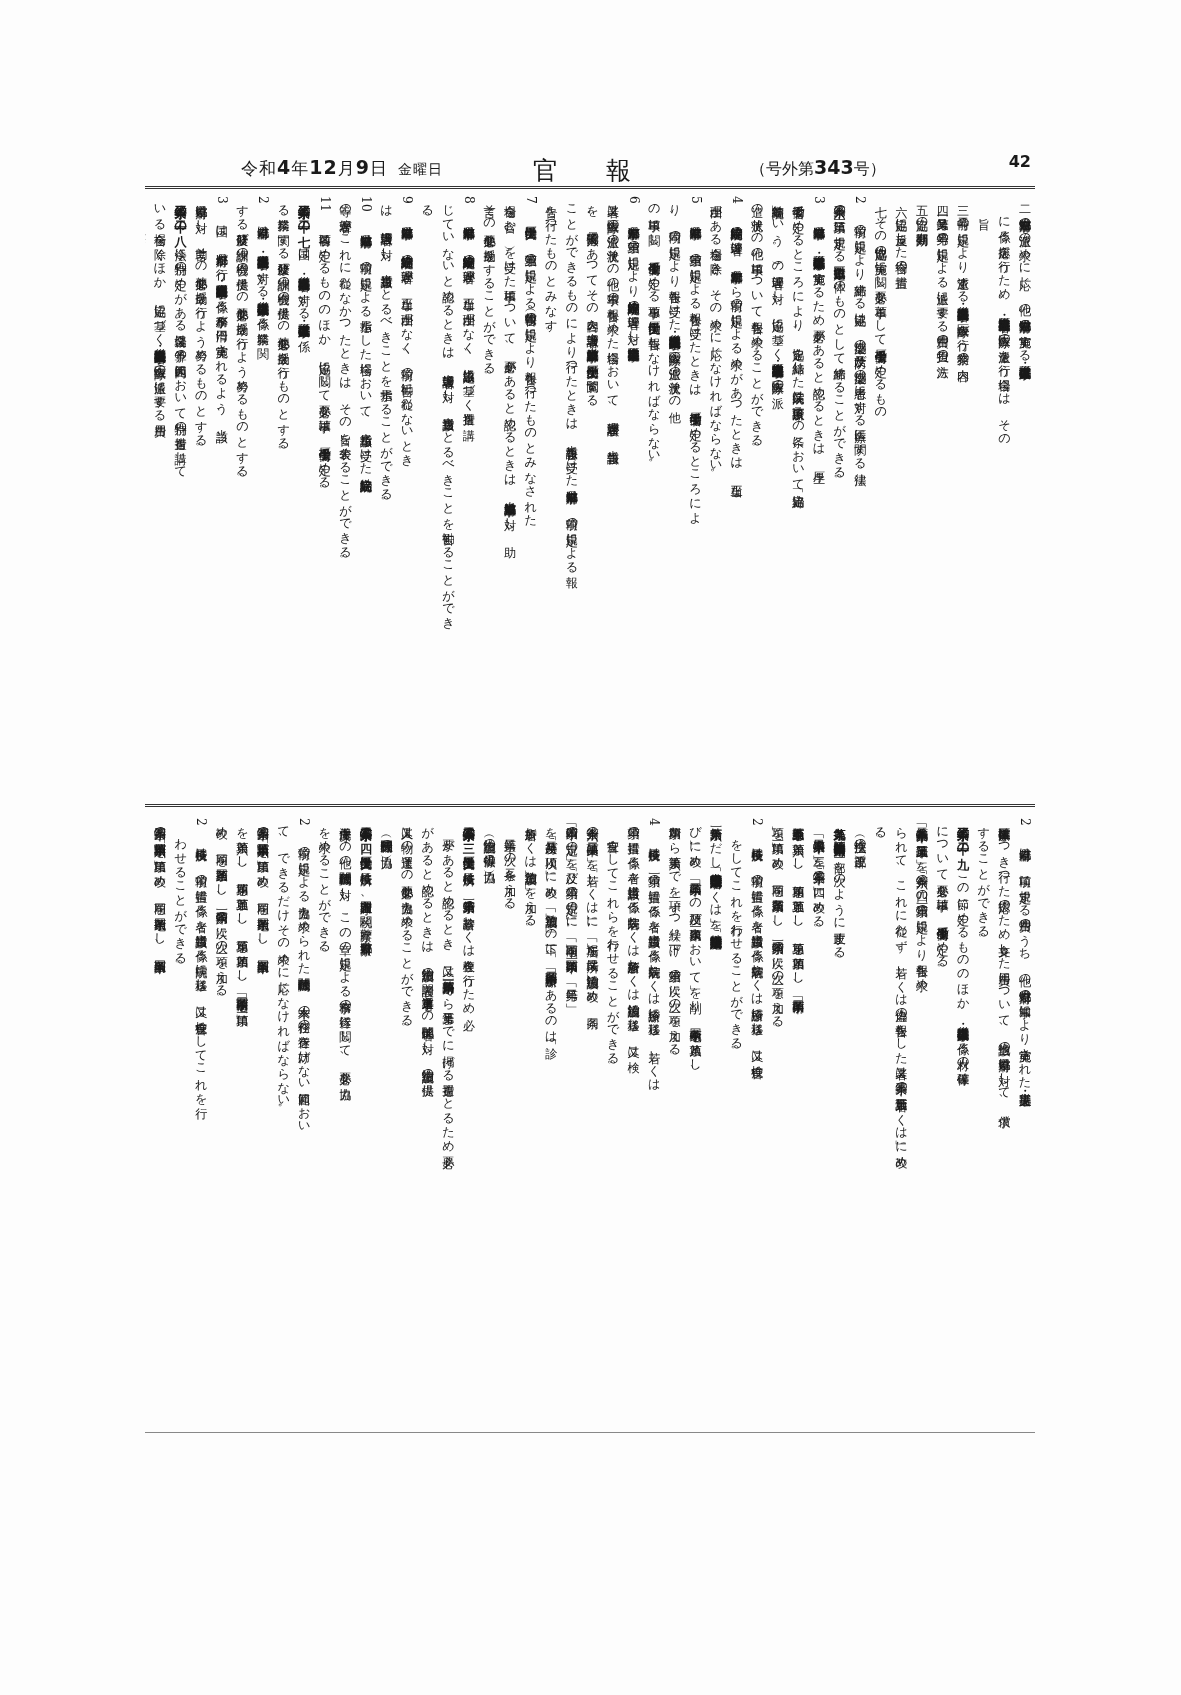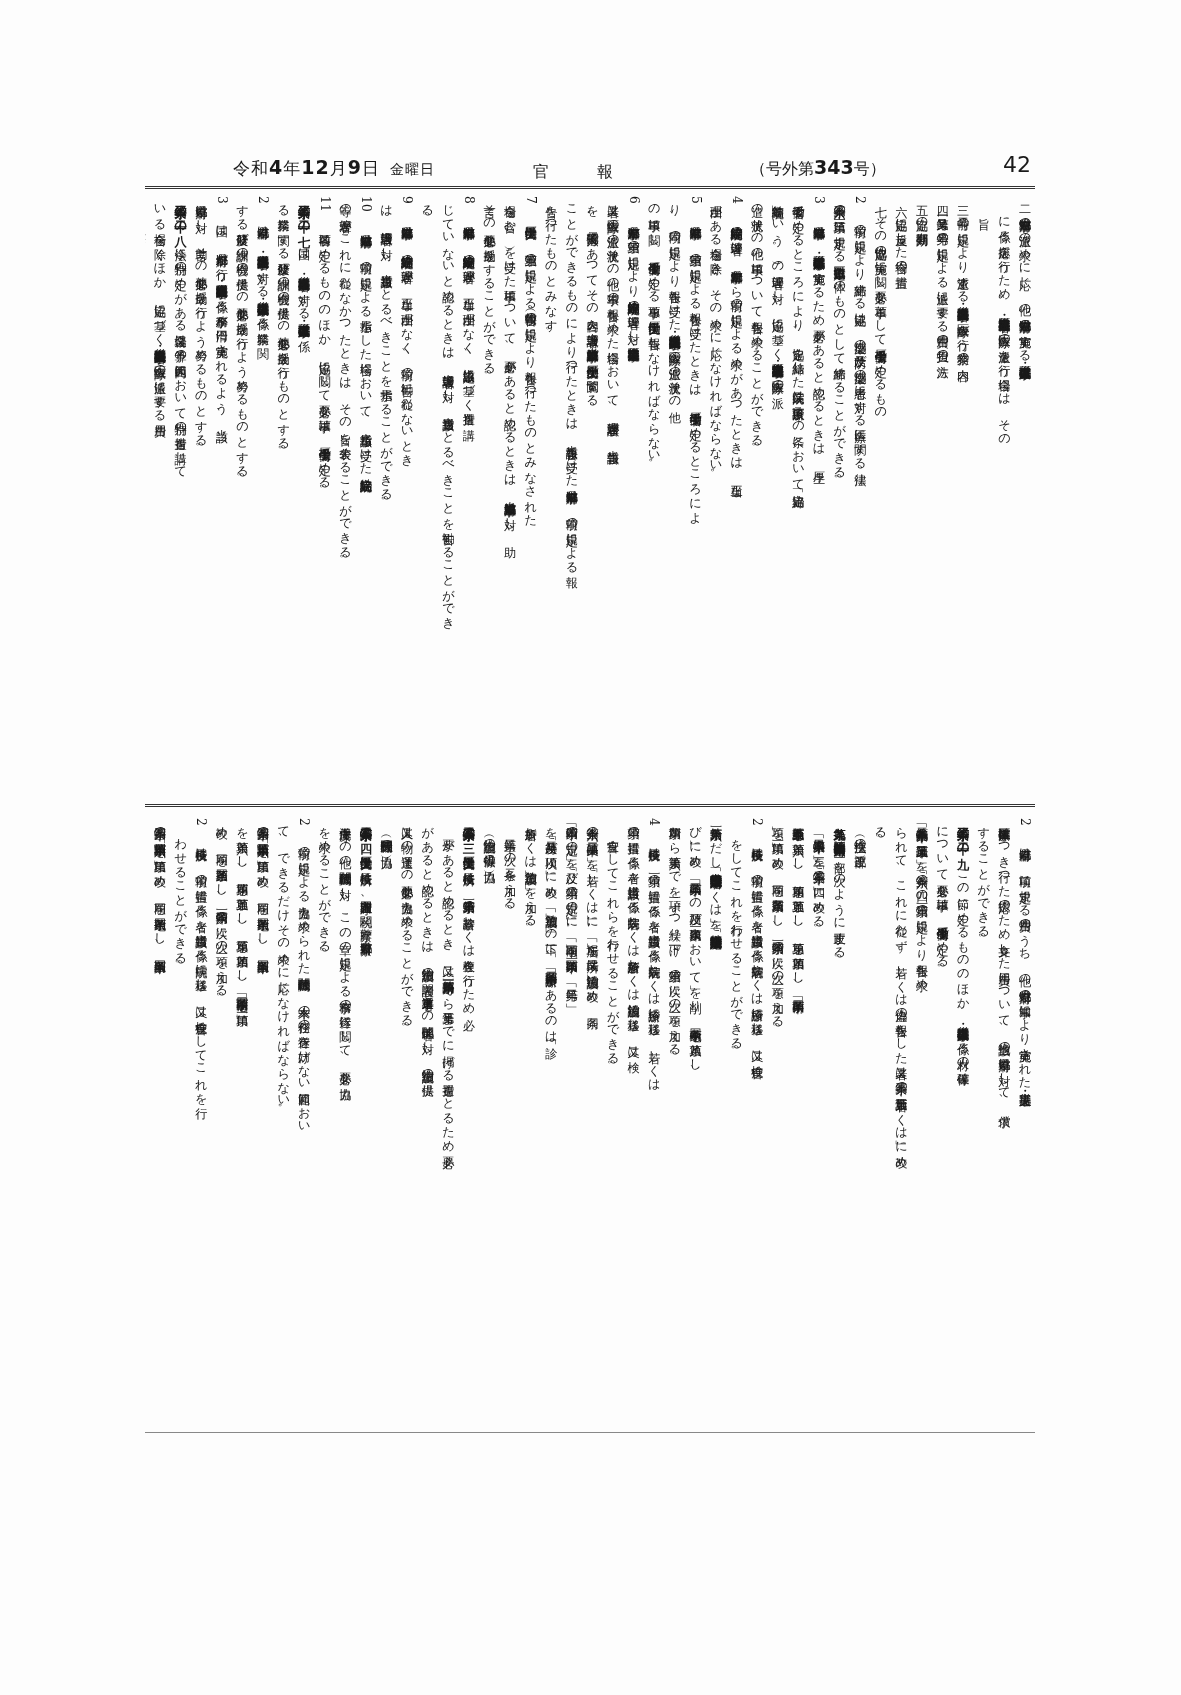--- a/index.html
+++ b/index.html
@@ -16,38 +16,38 @@
     left: 145px; top: 150px;
     width: 890px;
   }
   .header {
     position: relative;
     height: 36px;
     border-bottom: 3px double #333;
     font-family: "DejaVu Sans", "Liberation Sans", sans-serif;
   }
   .header .date {
-    position: absolute; left: 88px; top: 6px;
+    position: absolute; left: 96px; top: 6px;
     font-size: 17px; letter-spacing: 1px;
   }
   .header .date .big { font-size: 19px; font-weight: bold; }
   .header .weekday { font-size: 14px; margin-left: 10px; }
   .header .title {
     position: absolute; left: 388px; top: 4px;
-    font-size: 16px; letter-spacing: 48px;
+    font-size: 25px; letter-spacing: 48px;
     font-family: Liberation Serif, serif;
-    margin-top: 8px;
   }
   .header .issue {
     position: absolute; left: 605px; top: 6px; font-size: 16px;
   }
   .header .issue .big { font-size: 19px; font-weight: bold; }
   .header .pageno {
     position: absolute; right: 4px; top: 2px;
-    font-size: 22px;
+    font-size: 16px;
+    font-weight: bold;
   }
   .tier {
     position: absolute;
     left: 0; width: 890px;
     writing-mode: vertical-rl;
     font-size: 12.2px;
     line-height: 20.6px;
     letter-spacing: 0.3px;
     overflow: hidden;
   }

